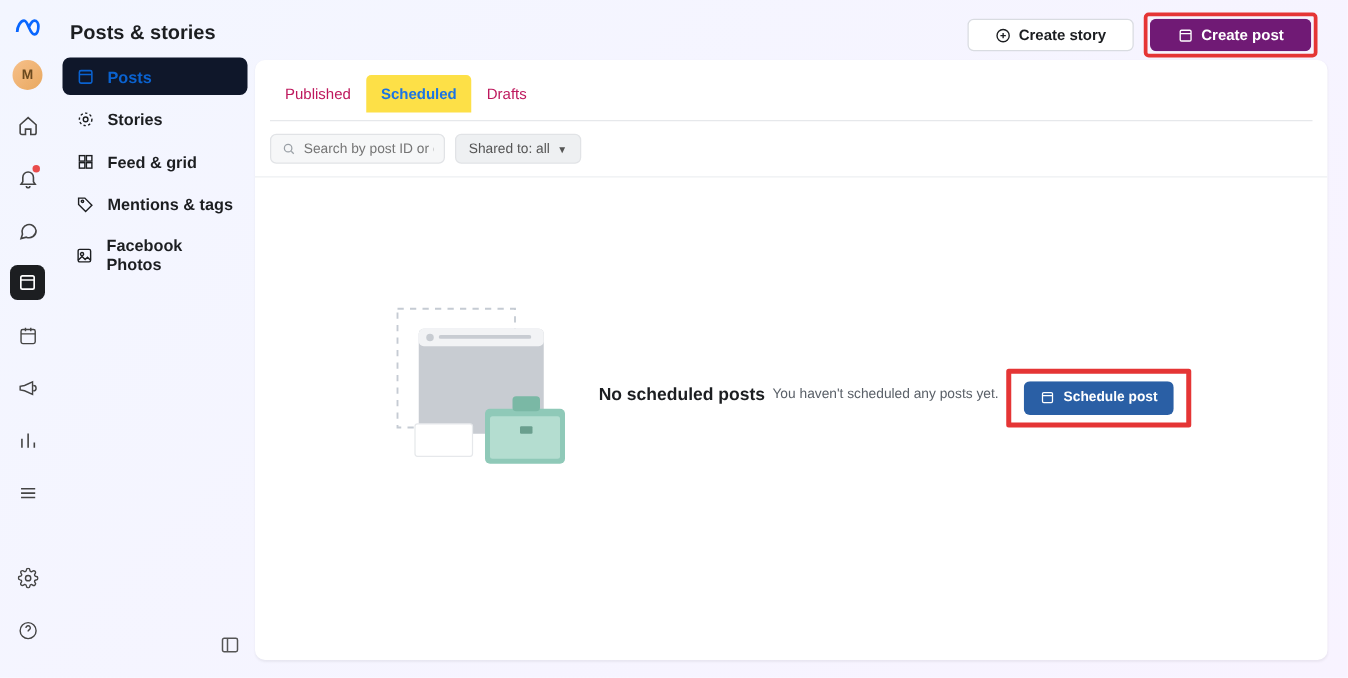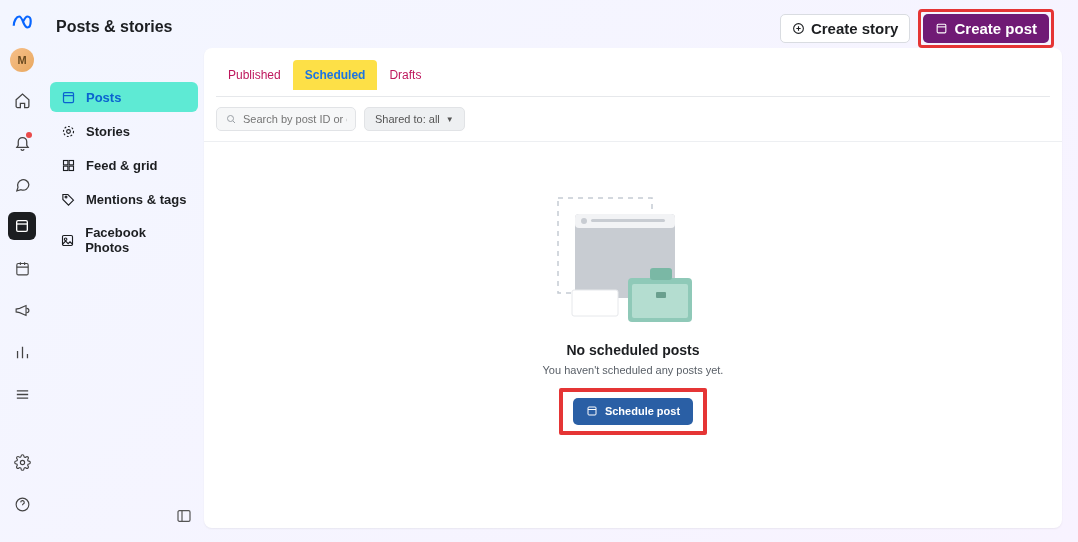--- a/index.html
+++ b/index.html
@@ -13,31 +13,31 @@
   .rail-icon { width: 28px; height: 28px; display:flex; align-items:center; justify-content:center; border-radius:6px; color:#444; cursor:pointer;}
   .rail-icon.active { background:#1c1e21; color:#fff;}
   .rail-icon.notif { position:relative;}
   .rail-icon.notif::after{ content:''; position:absolute; top:4px; right:4px; width:6px;height:6px;border-radius:50%; background:#e94b4b;}
   .rail .spacer { flex:1; }
   
   
   .sidebar { width: 160px; padding: 18px 6px 10px 6px; display:flex; flex-direction:column;}
   .sidebar .nav { display:flex; flex-direction:column; gap:4px; margin-top: 28px;}
   .nav-item { display:flex; align-items:center; gap:10px; padding:7px 10px; border-radius:6px; font-size:13px; font-weight:600; color:#1c1e21; cursor:pointer;}
-  .nav-item.selected { background:#5eead4; color:#0a62d0;margin-top:36px;}
+  .nav-item.selected { background:#0f172a; color:#0a62d0;}
   .nav-item .ic { width:16px; height:16px; display:flex; align-items:center; justify-content:center; color:inherit;}
   .sidebar .bottom { margin-top:auto; display:flex; justify-content:flex-end; padding:6px 4px;}
   .collapse-ic{ width:18px;height:18px; color:#555; cursor:pointer;}
   
   
   .main { flex:1; display:flex; flex-direction:column; padding-right: 16px; padding-bottom:14px;}
   .titlebar { display:flex; align-items:center; justify-content:space-between; height:44px; padding: 0 4px 0 0;}
   .page-title { font-size:16px; font-weight:700; color:#1c1e21; position:absolute; left:56px; top:18px;}
   .title-actions{ margin-left:auto; display:flex; gap:8px; align-items:center; padding-top:12px; padding-right:4px;}
-  .btn { display:inline-flex; align-items:center; gap:6px; padding:5px 11px; border-radius:5px; font-size:15px; font-weight:600; cursor:pointer; border:1px solid transparent;}
+  .btn { display:inline-flex; align-items:center; gap:6px; padding:5px 21px; border-radius:5px; font-size:12px; font-weight:600; cursor:pointer; border:1px solid transparent;}
   .btn-light { background:#fff; border:1px solid #d9dce1; color:#1c1e21;}
   .btn-primary { background:#701a75; color:#fff;}
   .btn-primary-dark { background:#2a5fa5; color:#fff; font-size:11px; padding:6px 12px;}
   .btn .ic { width:13px; height:13px; display:flex;}
   .highlight-red { border:3px solid #e53535; border-radius:4px; padding:2px;}
   .highlight-red-wide { border:4px solid #e53535; border-radius:2px; padding:6px 10px;}
 
   
   .panel { flex:1; background:#fff; border-radius:8px; margin-top:4px; box-shadow: 0 1px 2px rgba(0,0,0,0.06); display:flex; flex-direction:column; overflow:hidden;}
   .tabs { display:flex; gap:0; padding: 12px 12px 0 12px;}
@@ -45,21 +45,21 @@
   .tab.active { background:#fde047; color:#1b74e4; font-weight:600;}
   .divider { height:1px; background:#e6e8eb; margin:6px 12px 0 12px;}
   .filters { display:flex; gap:8px; padding:10px 12px;}
   .search { display:flex; align-items:center; gap:6px; background:#f6f7f8; border:1px solid #e1e3e6; border-radius:5px; padding:4px 8px; width:140px;}
   .search input { border:none; background:transparent; outline:none; font-size:11px; color:#777; width:100%;}
   .chip { background:#eef0f2; border:1px solid #e1e3e6; border-radius:5px; padding:5px 10px; font-size:11px; color:#555; display:flex; align-items:center; gap:6px; cursor:pointer;}
   .chip .caret { font-size:8px;}
   .section-line{ height:1px; background:#edeff2; margin:0 0 0 0;}
 
   
-  .empty { flex:1; display:flex; flex-direction:column; align-items:center; justify-content:center; gap:6px; padding-bottom:40px;}
+  .empty { flex:1; display:flex; flex-direction:row; align-items:center; justify-content:center; gap:6px; padding-bottom:40px;}
   .illus { width:160px; height:140px; position:relative;}
   .empty h3{ font-size:14px; font-weight:700; color:#1c1e21;}
   .empty p{ font-size:11px; color:#5a6068;}
   .sched-wrap{ margin-top:6px;}
   
   svg{ display:block;}
 </style>
 </head>
 <body>
 

